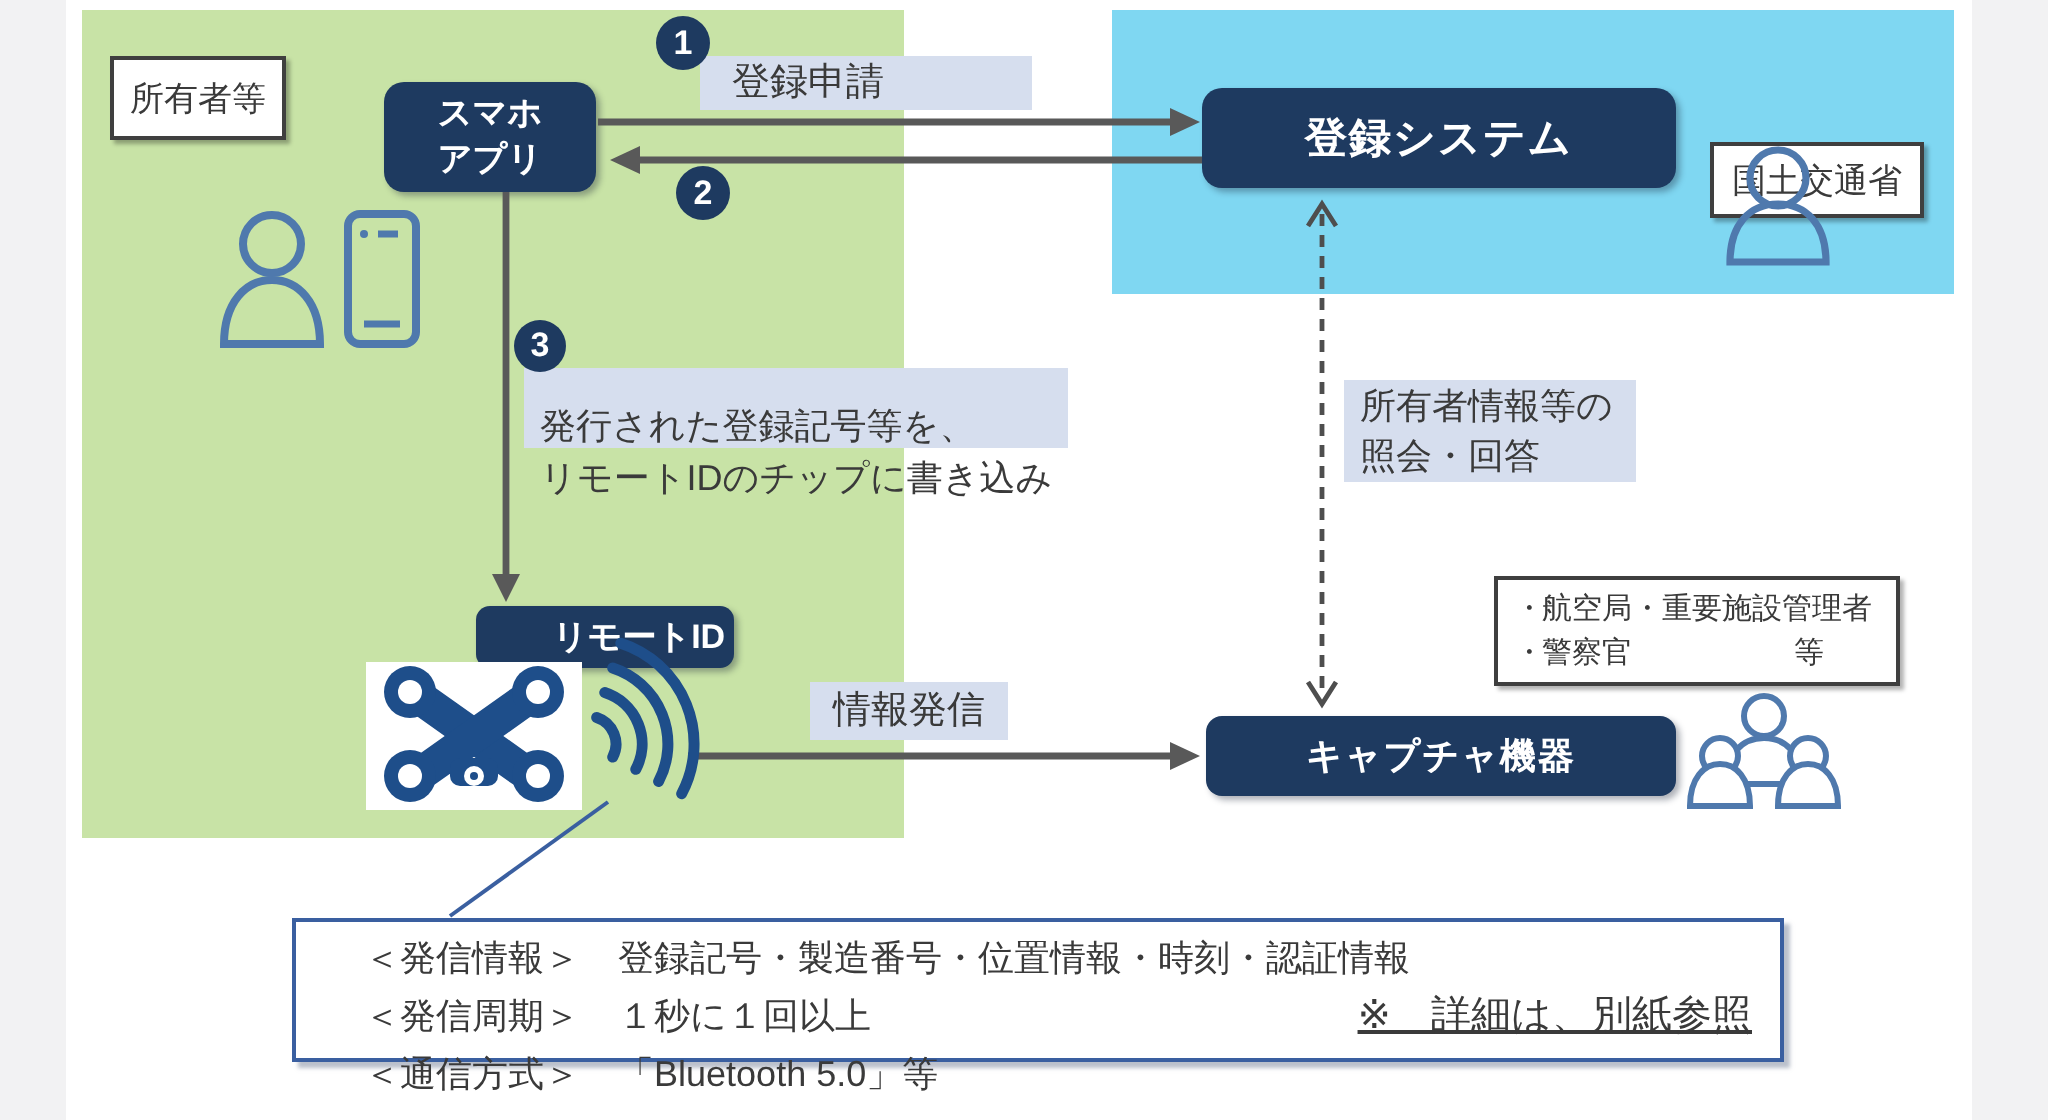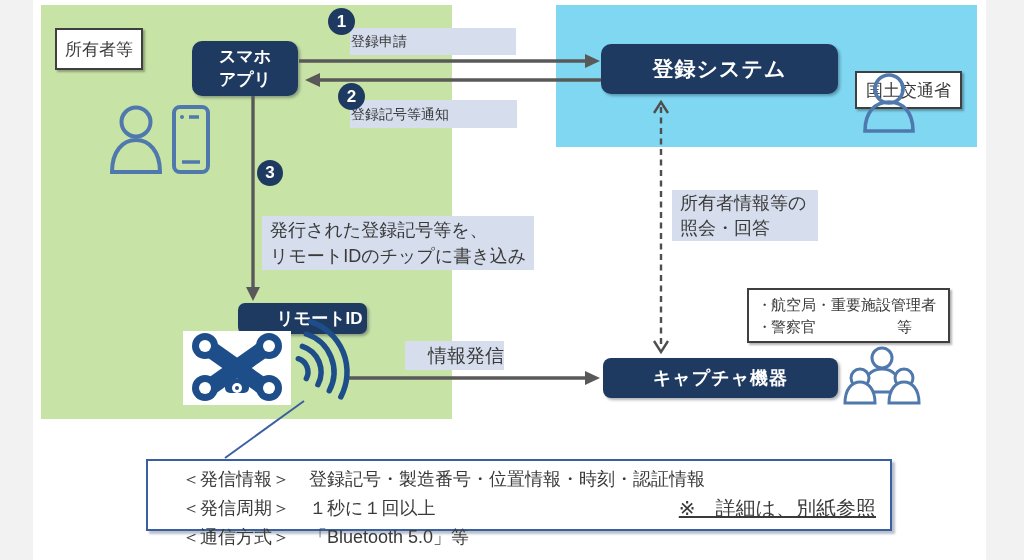--- a/index.html
+++ b/index.html
@@ -35,26 +35,26 @@
   .box-viewers{
     left:747px;top:288px;width:203px;height:55px;z-index:2;position:absolute;
     background:#ffffff;border:2.5px solid #3f3f3f;box-shadow:2px 2px 2px rgba(0,0,0,.3);
     font-size:15px;line-height:22px;padding:4px 8px 0 8px;
   }
   .viewers-row{display:flex;}
   .viewers-row .bullet{width:14px;flex:0 0 auto;}
   .viewers-row .suffix{margin-left:auto;margin-right:28px;}
   .step-label{
     position:absolute;z-index:2;background:#d6deee;color:#3a3a3a;
-    font-size:14px;line-height:27px;padding:0 1px;white-space:nowrap;
+    font-size:19px;line-height:27px;padding:0 16px;white-space:nowrap;
   }
   .lbl-1{left:350px;top:28px;width:166px;height:27px;}
   .lbl-2{left:350px;top:100px;width:167px;height:28px;line-height:28px;}
-  .lbl-3{left:262px;top:184px;height:54px;line-height:26px;font-size:18px;padding:1px 8px;margin-top:32px;}
-  .lbl-info{left:405px;top:341px;width:99px;height:29px;line-height:29px;font-size:19px;text-align:right;padding:0;}
+  .lbl-3{left:262px;top:184px;height:40px;line-height:26px;font-size:18px;padding:16px 8px;}
+  .lbl-info{left:405px;top:341px;width:99px;height:29px;line-height:29px;font-size:19px;text-align:center;padding:0;}
   .lbl-inquiry{left:672px;top:190px;width:146px;height:51px;font-size:18px;line-height:25px;padding:1px 8px;}
   .badge{
     position:absolute;z-index:4;background:#1e3a60;color:#ffffff;font-weight:bold;
     border-radius:50%;display:flex;align-items:center;justify-content:center;
     width:27px;height:27px;font-size:17px;
   }
   .badge-1{left:328px;top:8px;}
   .badge-2{left:338px;top:83px;}
   .badge-3{left:257px;top:160px;width:26px;height:26px;}
   .drone-plate{position:absolute;left:183px;top:331px;width:108px;height:74px;background:#ffffff;z-index:2;}
@@ -168,23 +168,20 @@
   </div>
   <div class="badge badge-2">
     <span>2</span>
   </div>
   <div class="badge badge-3">
     <span>3</span>
   </div>
 
   <div class="step-label lbl-1">
     <span>登録申請</span>
-  </div>
-  <div class="step-label lbl-2">
-    <span>登録記号等通知</span>
   </div>
   <div class="step-label lbl-3">
     <div>発行された登録記号等を、</div>
     <div>リモートIDのチップに書き込み</div>
   </div>
   <div class="step-label lbl-info">
     <span>情報発信</span>
   </div>
   <div class="step-label lbl-inquiry">
     <div>所有者情報等の</div>

